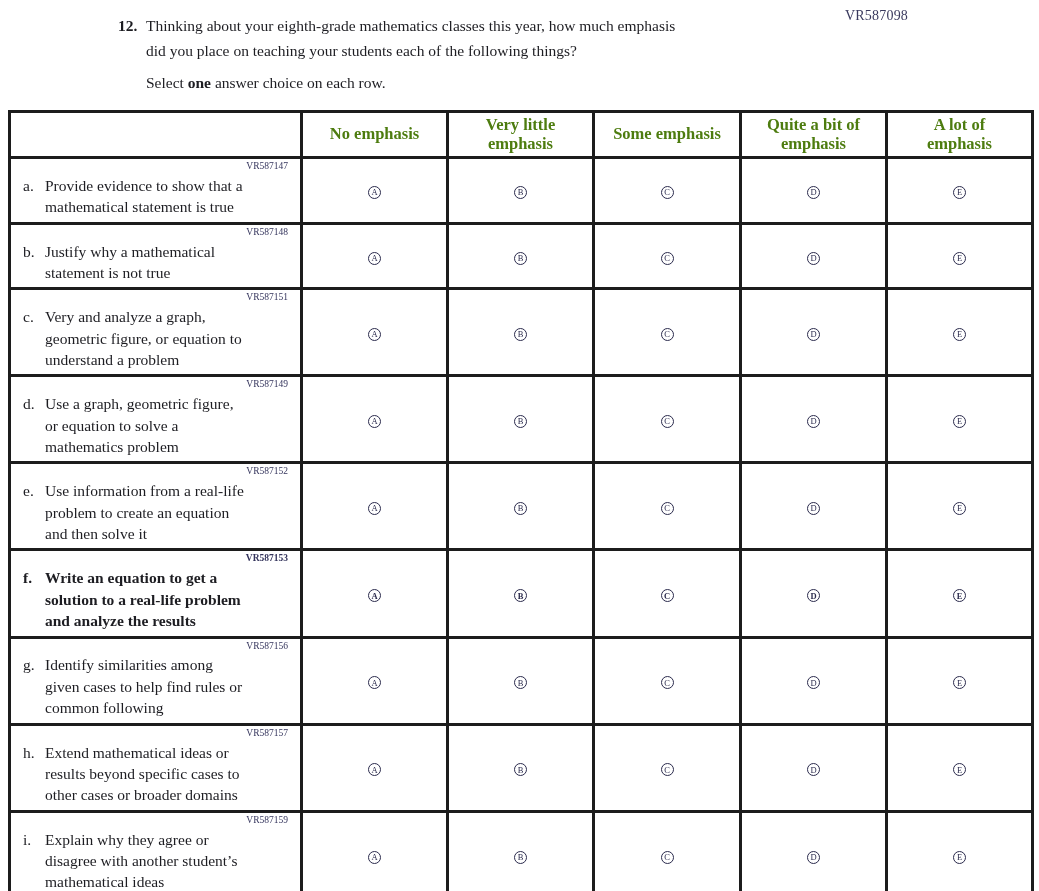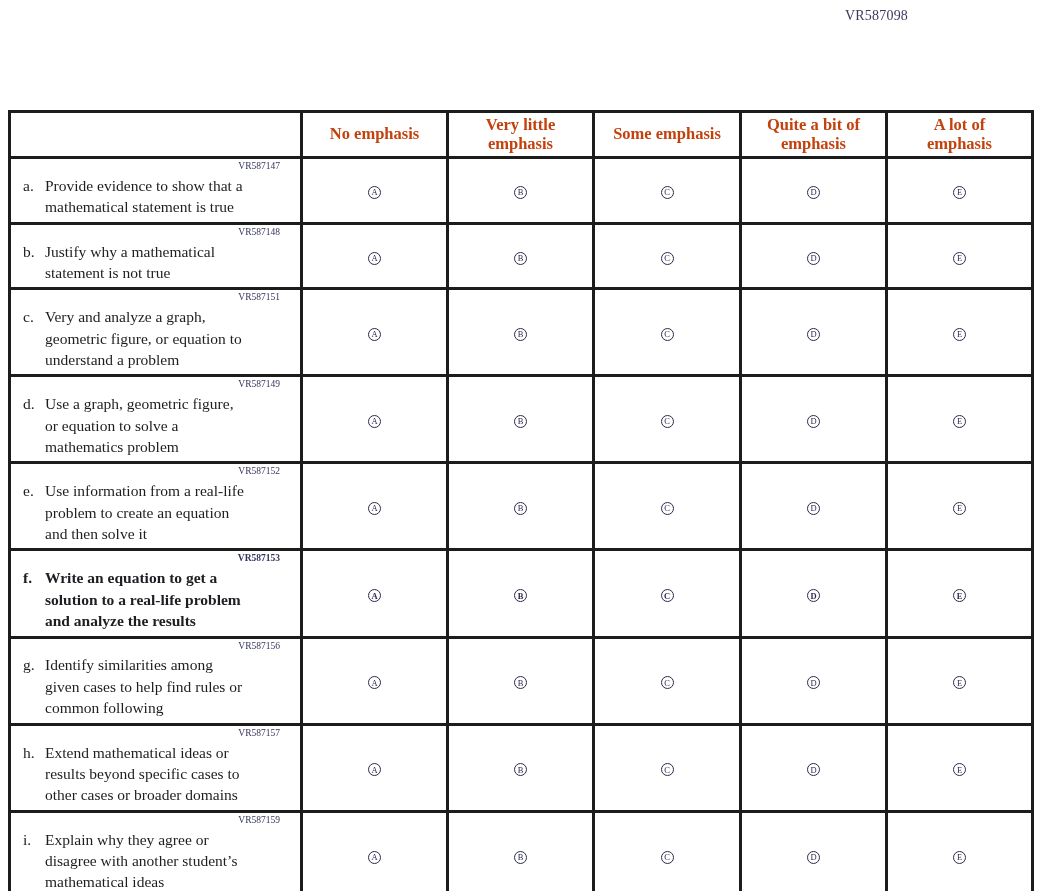--- a/index.html
+++ b/index.html
@@ -53,34 +53,34 @@
   table.matrix th, table.matrix td {
     border: 3px solid #1c1c1c;
   }
   thead th {
     height: 46px;
     vertical-align: middle;
     font-weight: bold;
     font-size: 16.5px;
     line-height: 1.12;
     white-space: pre-line;
-    color: #c2410c;
+    color: #4d7c0f;
     border-bottom: 7px double #1c1c1c;
     padding: 2px 2px;
   }
   td.item {
     vertical-align: top;
     padding: 0;
   }
   .vr-code {
     text-align: right;
     font-size: 9.5px;
     line-height: 1.15;
     color: #34345c;
-    padding: 2px 20px 0 0;
+    padding: 2px 12px 0 0;
   }
   .item-body {
     display: flex;
     padding: 3px 4px 4px 12px;
     font-size: 15.5px;
     line-height: 1.38;
     color: #1d1d22;
   }
   .item-letter { flex: 0 0 22px; }
   .item-text { white-space: pre-line; }
@@ -109,20 +109,26 @@
   tbody tr:nth-child(7) { height: 85px; }
   tbody tr:nth-child(8) { height: 85px; }
   tbody tr:nth-child(9) { height: 88px; }
 </style>
 </head>
 <body>
 
 <div class="page-code">VR587098</div>
 
 <div class="question">
+  <div class="q-row">
+    <span class="q-num">12.</span>
+    <span class="q-text">Thinking about your eighth-grade mathematics classes this year, how much emphasis
+did you place on teaching your students each of the following things?</span>
+  </div>
+  <div class="q-select"><span>Select </span><b>one</b><span> answer choice on each row.</span></div>
 </div>
 
 <table class="matrix">
   <colgroup>
     <col style="width:292px">
       <col style="width:146px">
       <col style="width:146px">
       <col style="width:147px">
       <col style="width:146px">
       <col style="width:146px">

